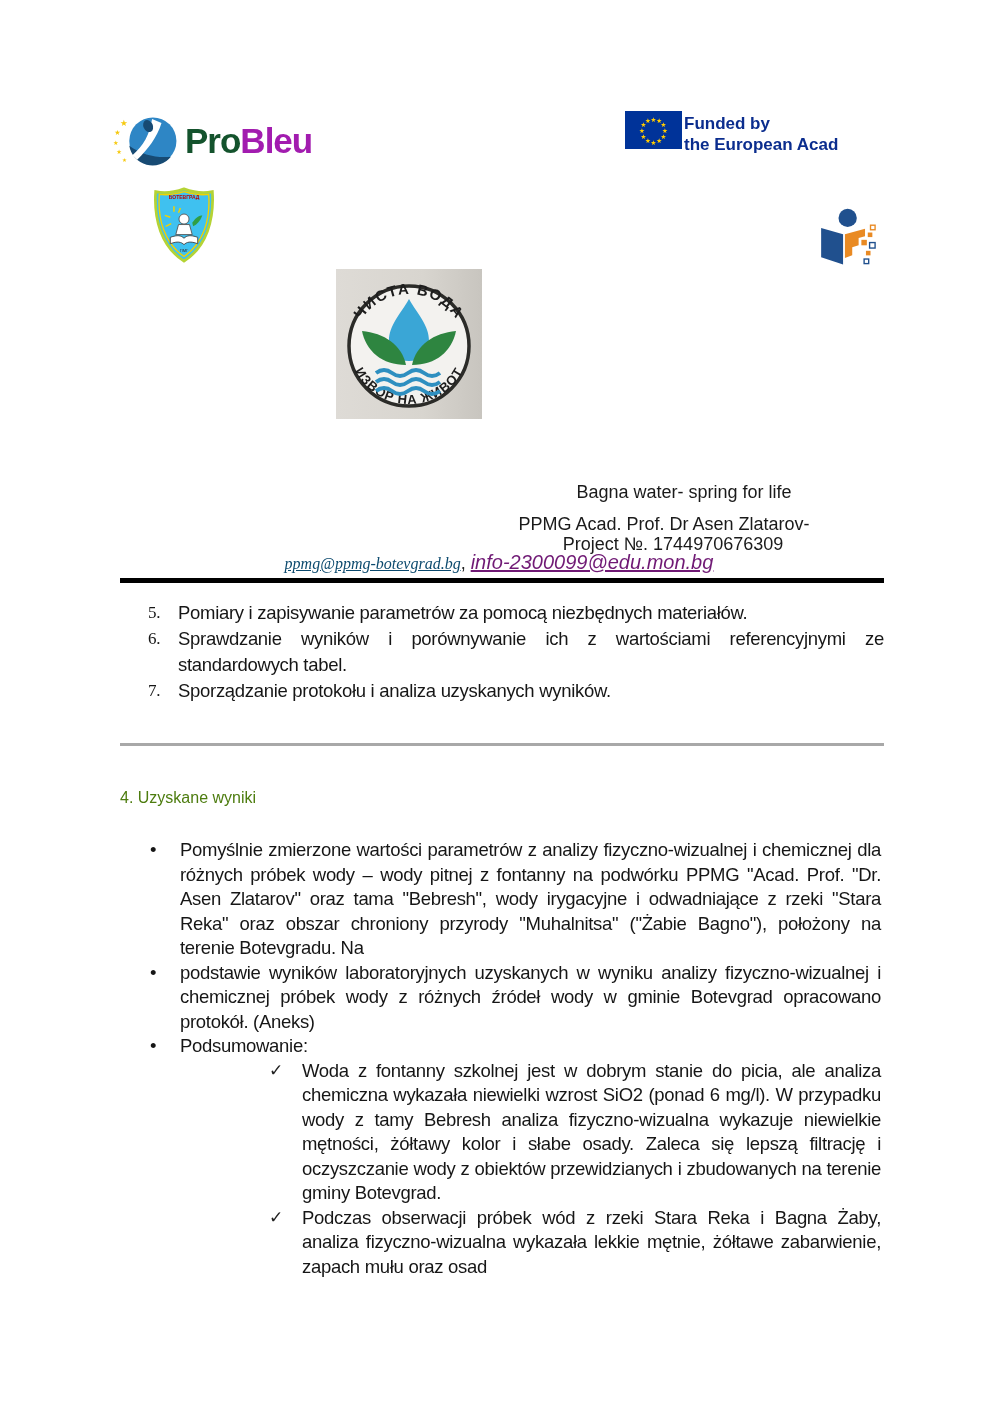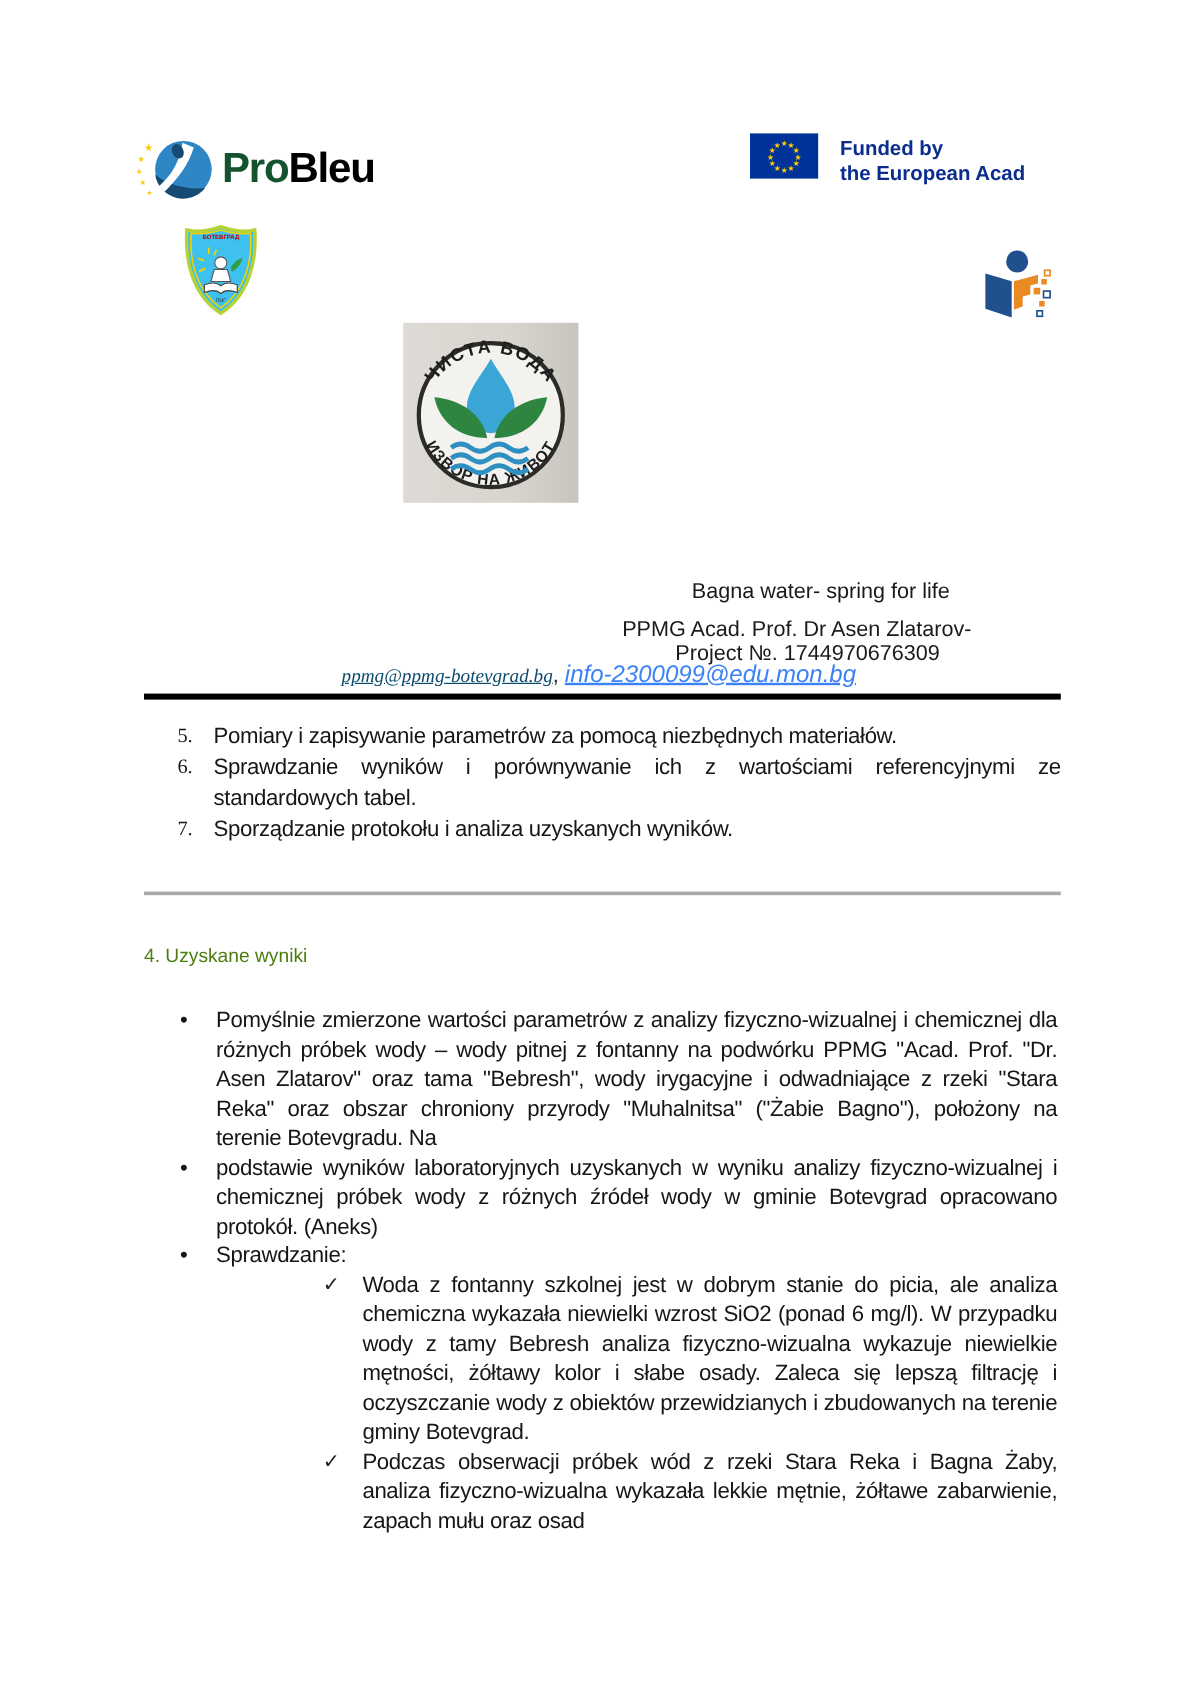--- a/index.html
+++ b/index.html
@@ -3,43 +3,43 @@
 <meta charset="utf-8">
 <style>
   * { margin:0; padding:0; box-sizing:border-box; }
   body { background:#fff; font-family:"Liberation Sans", sans-serif; }
   .page { position:relative; width:1000px; height:1415px; background:#ffffff; overflow:hidden; margin:0 auto; }
 
   
   .probleu { position:absolute; left:112px; top:106px; display:flex; align-items:center; gap:7px; }
   .probleu-word { font-size:35px; font-weight:bold; letter-spacing:-1px; line-height:66px; }
   .pb-pro { color:#14532d; }
-  .pb-bleu { color:#000000; }
+  .pb-bleu { color:#a21caf; }
 
   
   .eu-flag { position:absolute; left:625px; top:111px; }
-  .eu-text { position:absolute; left:700px; top:113px; font-size:17px; font-weight:bold; color:#0b2d8e; line-height:21px; }
+  .eu-text { position:absolute; left:684px; top:113px; font-size:17px; font-weight:bold; color:#0b2d8e; line-height:21px; }
 
   
   .crest { position:absolute; left:152px; top:184px; }
   .reading { position:absolute; left:812px; top:206px; }
   .waterlogo { position:absolute; left:336px; top:269px; width:146px; height:150px;
                background:linear-gradient(90deg,#dedbd6,#d8d5cf 60%,#c8c5bf); }
 
   
   .projline { position:absolute; transform:translateX(-50%); white-space:nowrap;
               font-size:18px; color:#1a1a1a; }
   .pl1 { left:684px; top:482px; }
   .pl2 { left:673px; top:506px;margin-top:28px; }
   .pl3 { left:664px; top:514px; }
   .pl4 { left:499px; top:551px; font-size:18px; }
   .email1 { font-family:"Liberation Serif", serif; font-style:italic; font-size:16px;
             color:#0c4a6e; text-decoration:underline; }
   .emailsep { color:#222; }
-  .email2 { font-style:italic; font-size:20px; color:#3b82f6; text-decoration:underline; }
+  .email2 { font-style:italic; font-size:20px; color:#701a75; text-decoration:underline; }
 
   .black-rule { position:absolute; left:120px; top:578px; width:764px; height:5px; background:#000; }
   .gray-rule  { position:absolute; left:120px; top:743px; width:764px; height:3px; background:#a8a8a8; }
 
   
   .numlist { position:absolute; left:120px; top:600px; width:764px; color:#161616; }
   .numrow { display:flex; line-height:26px; font-size:18.5px; letter-spacing:-0.3px; }
   .numrow .num { width:30px; margin-left:28px; font-family:"Liberation Serif", serif; font-size:17px; }
   .numrow .txt { flex:1; text-align:justify; }
 
@@ -178,21 +178,21 @@
     <div class="brow">
       <span class="mark">•</span>
       <span class="txt">Pomyślnie zmierzone wartości parametrów z analizy fizyczno-wizualnej i chemicznej dla różnych próbek wody – wody pitnej z fontanny na podwórku PPMG "Acad. Prof. "Dr. Asen Zlatarov" oraz tama "Bebresh", wody irygacyjne i odwadniające z rzeki "Stara Reka" oraz obszar chroniony przyrody "Muhalnitsa" ("Żabie Bagno"), położony na terenie Botevgradu. Na</span>
     </div>
     <div class="brow">
       <span class="mark">•</span>
       <span class="txt">podstawie wyników laboratoryjnych uzyskanych w wyniku analizy fizyczno-wizualnej i chemicznej próbek wody z różnych źródeł wody w gminie Botevgrad opracowano protokół.  (Aneks)</span>
     </div>
     <div class="brow">
       <span class="mark">•</span>
-      <span class="txt">Sprawdzanie:</span>
+      <span class="txt">Podsumowanie:</span>
     </div>
     <div class="brow crow">
       <span class="mark">✓</span>
       <span class="txt">Woda z fontanny szkolnej jest w dobrym stanie do picia, ale analiza chemiczna wykazała niewielki wzrost SiO2 (ponad 6 mg/l).  W przypadku wody z tamy Bebresh analiza fizyczno-wizualna wykazuje niewielkie mętności, żółtawy kolor i słabe osady. Zaleca się lepszą filtrację i oczyszczanie wody z obiektów przewidzianych i zbudowanych na terenie gminy Botevgrad.</span>
     </div>
     <div class="brow crow">
       <span class="mark">✓</span>
       <span class="txt">Podczas obserwacji próbek wód z rzeki Stara Reka i Bagna Żaby, analiza fizyczno-wizualna wykazała lekkie mętnie, żółtawe zabarwienie, zapach mułu oraz osad</span>
     </div>
   </div>

